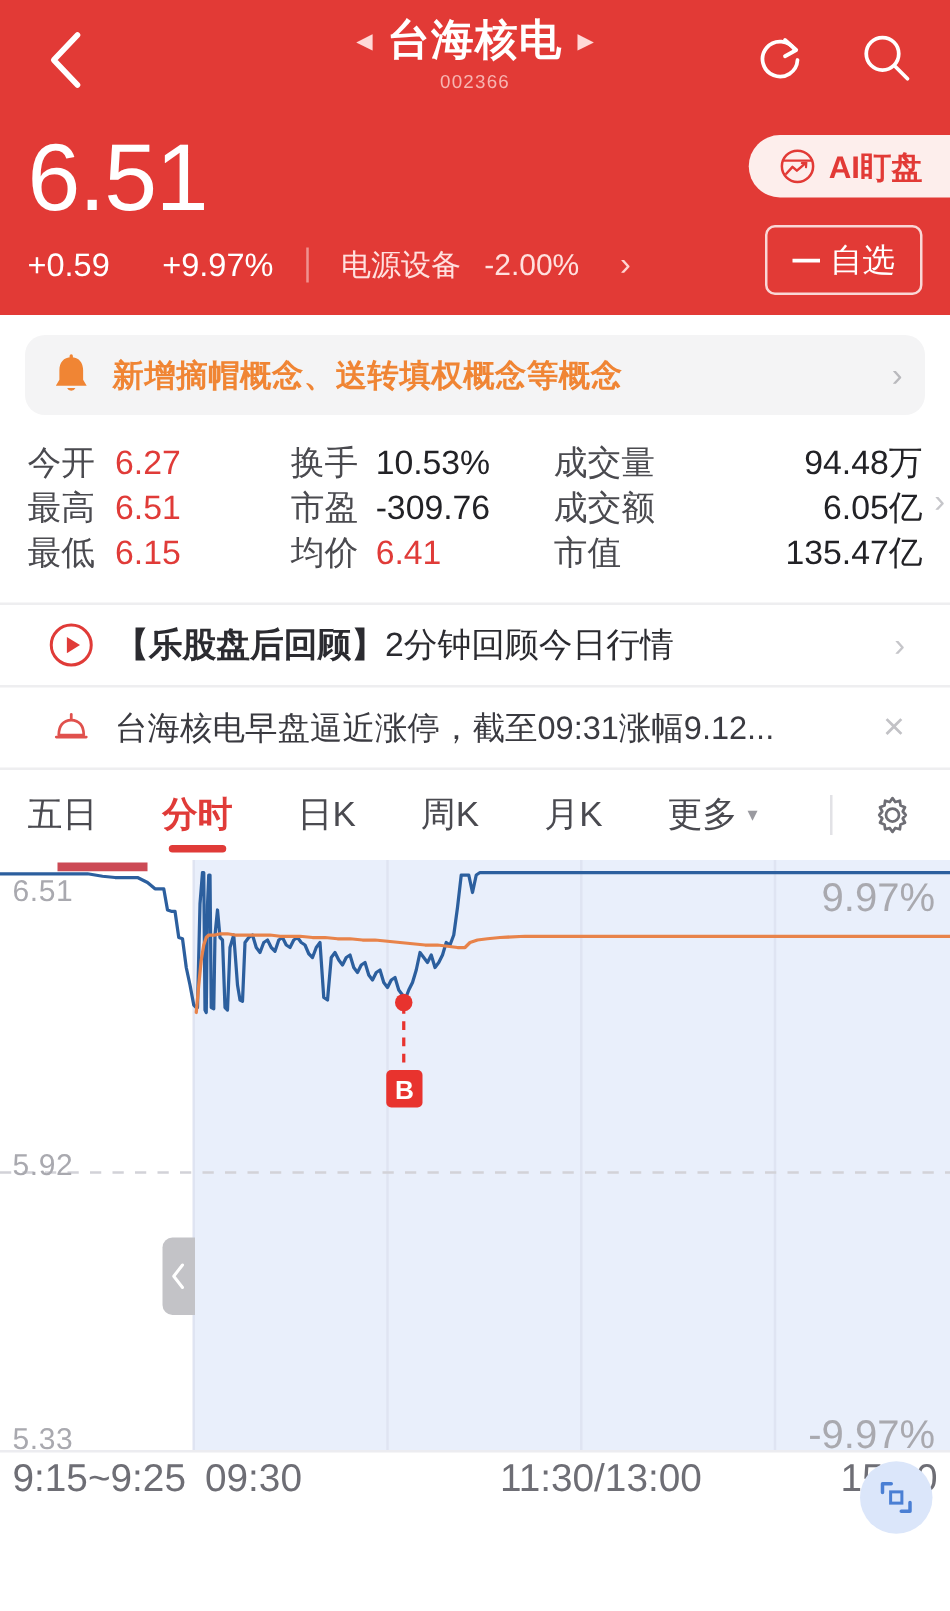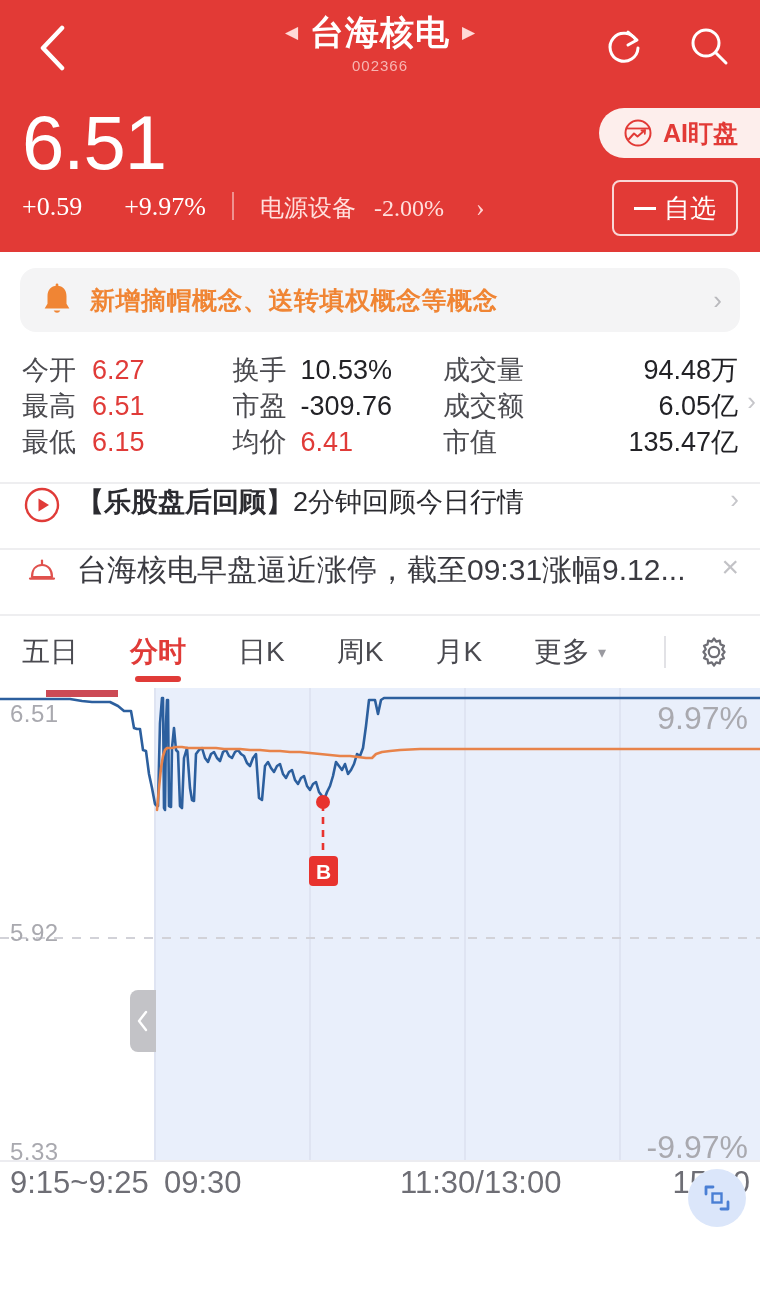--- a/index.html
+++ b/index.html
@@ -30,21 +30,21 @@
   .tri { font-size: 17px; color: #ffd9d7; line-height: 1; }
   .title-code { font-size: 15px; color: #f7b5b2; margin-top: 6px; letter-spacing: 1px; }
   .hdr-icons { position: absolute; right: 22px; top: 18px; display: flex; gap: 26px; }
   .hdr-icon { width: 58px; height: 58px; display:flex; align-items:center; justify-content:center; cursor:pointer; }
 
   .price-row { position: relative; padding: 0 0 0 22px; }
   .big-price {
     font-size: 76px; font-weight: 400; line-height: 78px; letter-spacing: -1px;
     margin-top: 4px; font-family: "Liberation Sans", sans-serif;
   }
-  .sub-row { display: flex; margin-top: 10px; height: 40px; font-family: Liberation Serif, serif; }
+  .sub-row { display: flex; align-items: center; margin-top: 10px; height: 40px; }
   .chg { font-size: 26px; font-weight: 500; }
   .chg.pct { margin-left: 42px; }
   .vdiv { width: 2px; height: 28px; background: rgba(255,255,255,.45); margin: 0 26px; }
   .sector { font-size: 24px; color: #ffe0de; }
   .sector .sname { margin-right: 12px; }
   .sector-arrow { margin-left: 26px; color: #ffd4d2; font-size: 26px; }
 
   .ai-pill {
     position: absolute; right: 0; top: 108px;
     background: #fdeeec; color: #e23a36;
@@ -86,29 +86,29 @@
   .col2 .v { }
   .stats-arrow {
     position: absolute; right: 4px; top: 50%; transform: translateY(-50%);
     color: #c6c6ca; font-size: 26px;
   }
 
   .hr { height: 2px; background: #eeeef0; margin: 12px 0 0 0; }
 
   
   .row-item {
-    height: 66px; display: flex; align-items: flex-start; padding: 0 21px;
+    height: 66px; display: flex; align-items: center; padding: 0 36px;
     border-bottom: 2px solid #eeeef0; cursor: pointer;
   }
   .row-icon { width: 42px; height: 42px; margin-right: 14px; flex: none; display:flex; align-items:center; justify-content:center;}
   .row-text { flex: 1; font-size: 27px; color: #2b2b30; white-space: nowrap; overflow: hidden; }
   .row-text b { font-weight: 700; }
   .row-arrow { color: #c6c6ca; font-size: 26px; }
   .row-close { color: #c2c2c6; font-size: 30px; padding-left: 10px; }
-  .alert-row .row-text { color: #3a3a40; font-size: 30px; }
+  .alert-row .row-text { color: #3a3a40; font-size: 26px; }
 
   
   .tabs { height: 72px; display: flex; align-items: center; padding: 0 22px; position: relative; }
   .tab {
     font-size: 28px; color: #4a4a50; margin-right: 52px; position: relative;
     height: 72px; display: flex; align-items: center; cursor: pointer;
   }
   .tab.active { color: #e03b38; font-weight: 700; }
   .tab.active::after {
     content:""; position:absolute; left:50%; transform:translateX(-50%);

